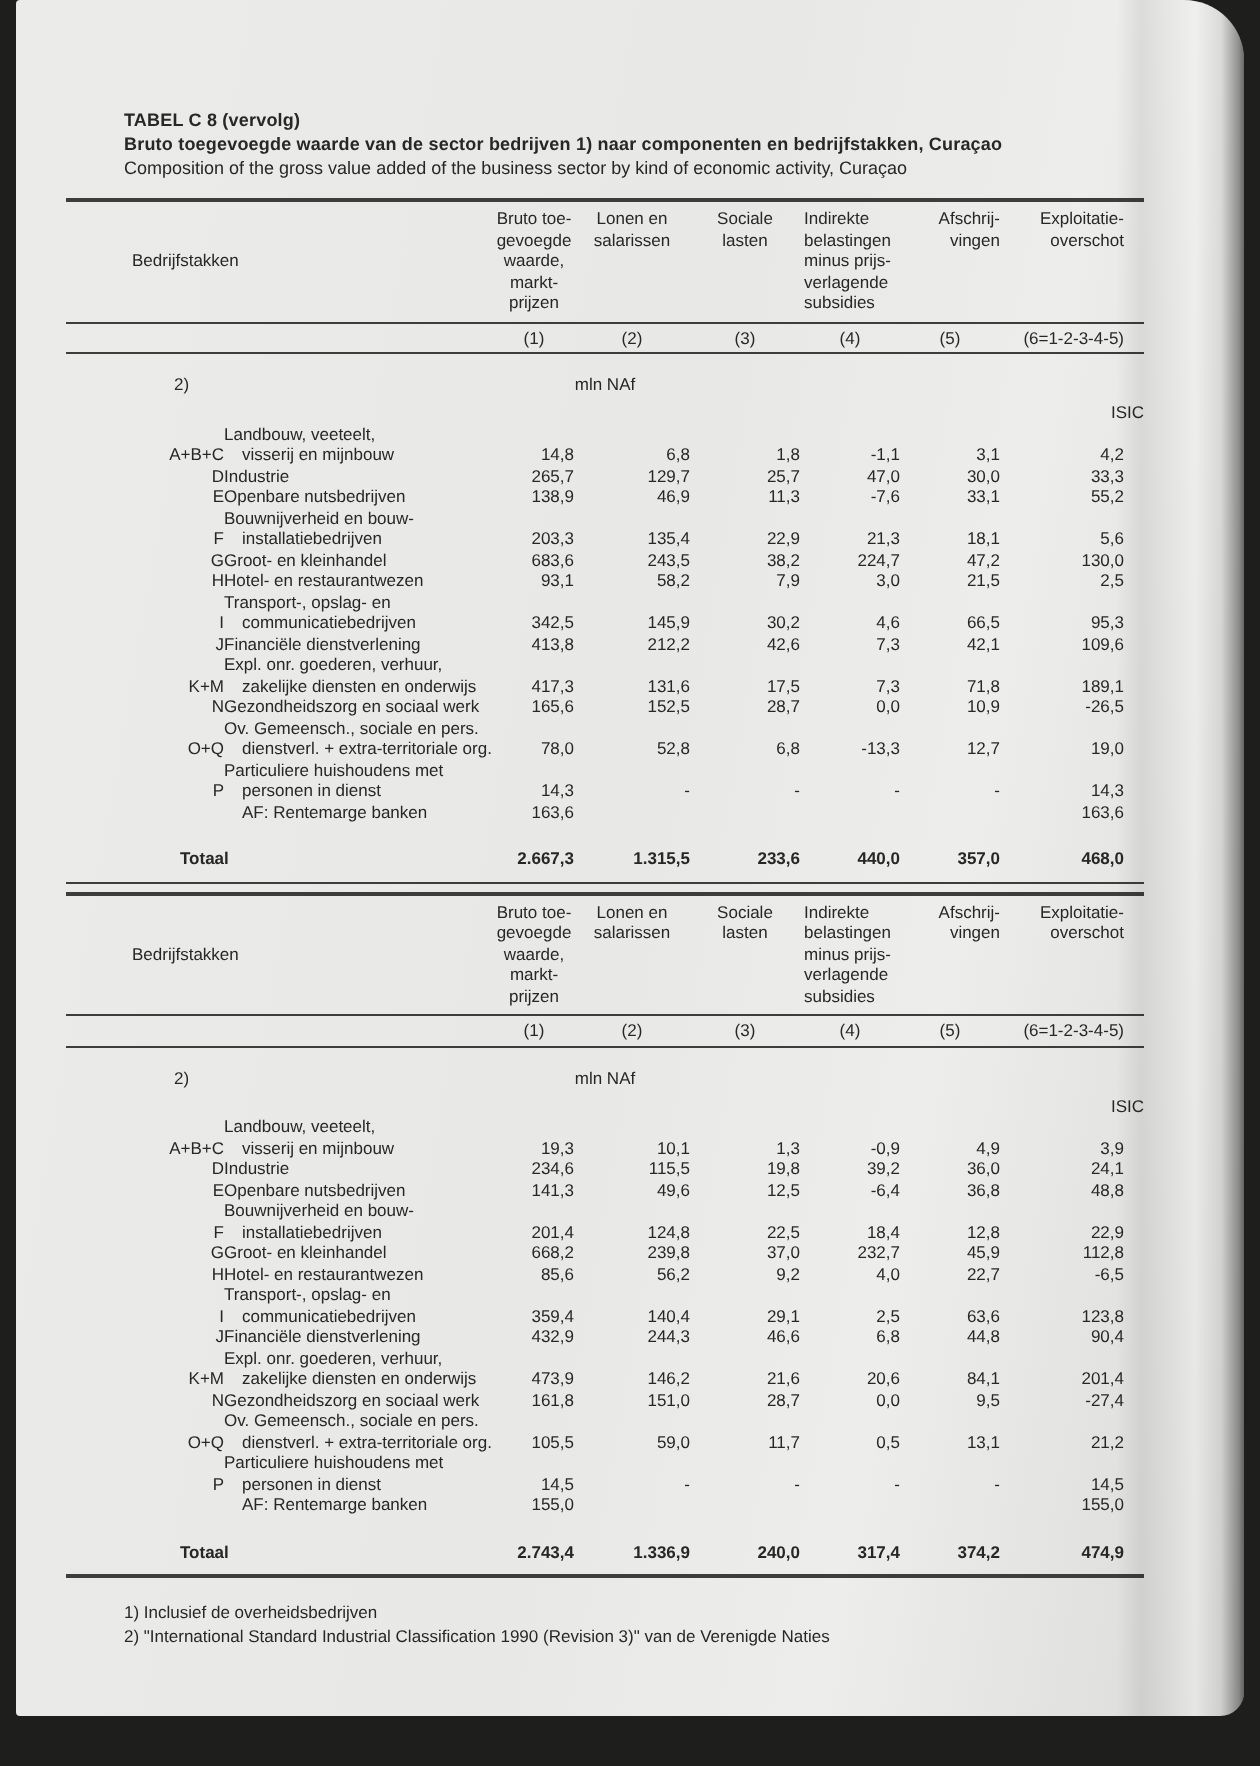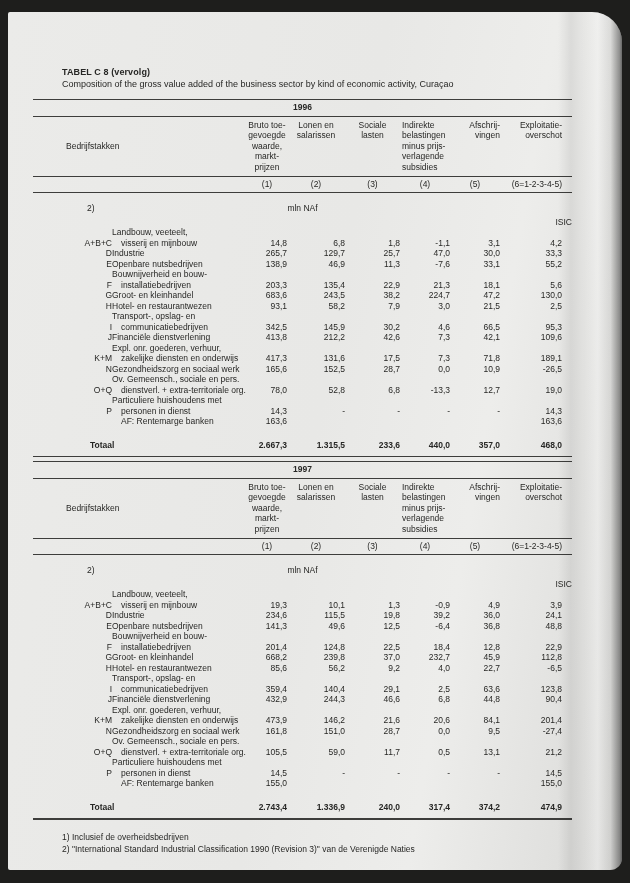--- a/index.html
+++ b/index.html
@@ -1,19 +1,19 @@
 <!DOCTYPE html>
 <html><head>
 <meta charset="utf-8">
 <style>
   * { margin:0; padding:0; box-sizing:border-box; }
   html,body { width:630px; height:883px; }
   body { position:relative; background:#1e1e1c; overflow:hidden;
          font-family:"Liberation Sans","DejaVu Sans",sans-serif; }
-  .page { position:absolute; left:8px; top:12px; width:614px; height:858px;
+  .page { position:absolute; left:8px; top:0; width:614px; height:858px;
           background:linear-gradient(100deg,#ebebe9 0%,#e8e8e6 50%,#ededeb 72%,#dadad8 100%);
           border-radius:2px 30px 12px 2px; color:#272725; }
   .curl { position:absolute; top:0; right:0; width:64px; height:100%;
           border-radius:0 30px 12px 0; pointer-events:none;
           background:linear-gradient(to right, rgba(0,0,0,0) 0%, rgba(0,0,0,0.07) 20%,
             rgba(0,0,0,0.02) 40%, rgba(255,255,255,0.28) 62%, rgba(0,0,0,0.06) 82%,
             rgba(0,0,0,0.38) 96%, rgba(0,0,0,0.55) 100%); }
   .content { position:relative; width:100%; height:100%; overflow:hidden; }
 
   .title-block { margin:54px 0 0 54px; }
@@ -55,27 +55,27 @@
   .footnotes { margin:12px 0 0 54px; font-size:8.5px; line-height:11.5px; }
 </style>
 </head>
 <body>
 
 <div class="page">
   <div class="content">
 
     <div class="title-block">
       <div class="t-bold">TABEL C 8  (vervolg)</div>
+      <div class="t-bold">Bruto toegevoegde waarde van de sector bedrijven 1) naar componenten en bedrijfstakken,  Curaçao</div>
       <div class="t-reg">Composition of the gross value added of the business sector by kind of economic activity,  Curaçao</div>
     </div>
 
     <div class="tables">
         <section class="stat-table">
     <div class="rule"></div>
-    <div class="year">1996</div>
     <div class="rule"></div>
     <div class="grid header-grid">
       <div class="rowhdr">Bedrijfstakken</div>
       <div class="colhdr ch-0">Bruto toe-
 gevoegde
 waarde,
 markt-
 prijzen</div>
       <div class="colhdr ch-1">Lonen  en
 salarissen</div>
@@ -264,21 +264,20 @@
             <div class="num">1.315,5</div>
             <div class="num">233,6</div>
             <div class="num">440,0</div>
             <div class="num">357,0</div>
             <div class="num">468,0</div>
           </div>
     <div class="rule end-rule"></div>
   </section>
         <section class="stat-table">
     <div class="rule"></div>
-    <div class="year">1997</div>
     <div class="rule"></div>
     <div class="grid header-grid">
       <div class="rowhdr">Bedrijfstakken</div>
       <div class="colhdr ch-0">Bruto toe-
 gevoegde
 waarde,
 markt-
 prijzen</div>
       <div class="colhdr ch-1">Lonen  en
 salarissen</div>

